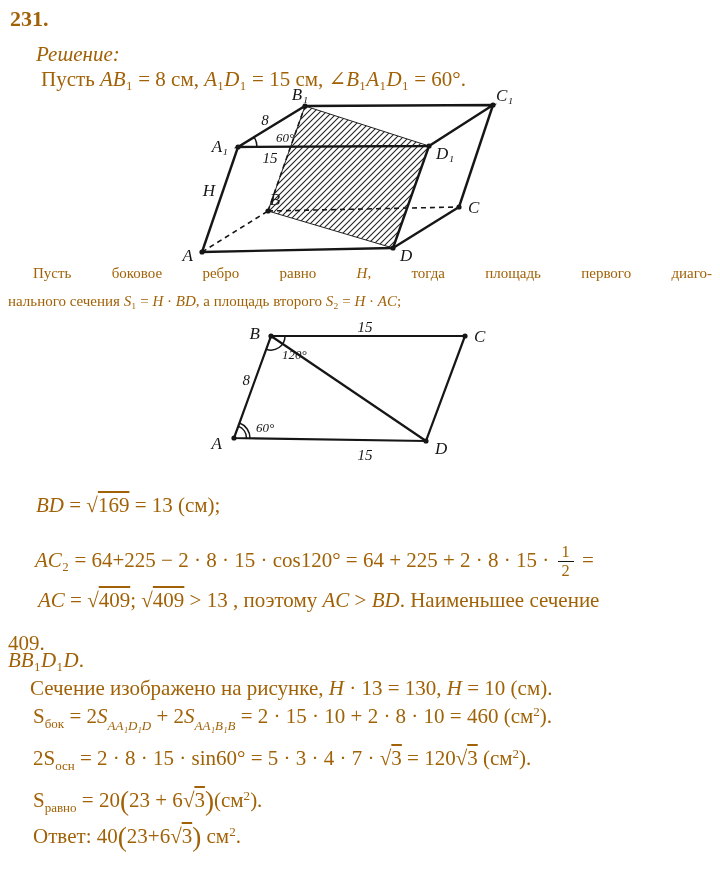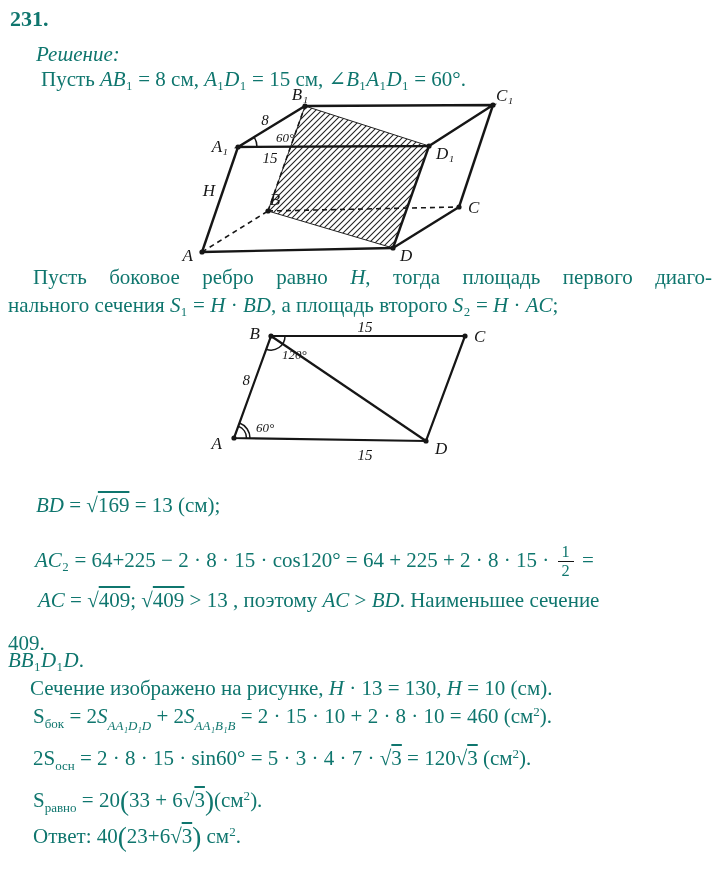--- a/index.html
+++ b/index.html
@@ -1,26 +1,26 @@
 <!DOCTYPE html>
 <html><head>
 <meta charset="utf-8">
 <style>
   * { margin:0; padding:0; box-sizing:border-box; }
   html,body { background:#ffffff; }
   .page {
     position:relative; width:720px; height:852px; background:#ffffff;
-    font-family:"Liberation Serif","DejaVu Serif",serif; color:#0f766e;
+    font-family:"Liberation Serif","DejaVu Serif",serif; color:#a16207;
     overflow:hidden;
   }
   .abs { position:absolute; white-space:nowrap; }
   .wrapline { position:absolute; white-space:normal; }
   .problem-num { font-weight:bold; font-size:22px; }
   .it { font-style:italic; }
-  .body-txt { font-size:21px; }
+  .body-txt { font-size:15px; }
   .math { font-size:21px; }
   .just { text-align:justify; text-align-last:justify; }
   
   .i { font-style:italic; }
   .sub { font-size:0.62em; vertical-align:-0.4em; }
   .isub { font-size:0.62em; vertical-align:-0.5em; font-style:italic; }
   .sup { font-size:0.62em; vertical-align:0.55em; }
   .ov { text-decoration:overline; }
   .big { font-size:1.3em; vertical-align:-0.1em; }
   .frac { display:inline-flex; flex-direction:column; align-items:center;
@@ -124,16 +124,16 @@
   <div class="abs math" style="left:35px; top:543px;"><span class="i">AC</span><span>₂</span><span> = 64+225 − 2 · 8 · 15 · cos120° = 64 + 225 + 2 · 8 · 15 · </span><span class="frac">
         <span>1</span>
         <span class="den">2</span>
       </span><span> =</span></div>
   <div class="abs math" style="left:8px; top:589px;margin-top:42px;"><span>409.</span></div>
   <div class="abs math" style="left:38px; top:588px;"><span class="i">AC</span><span> = </span><span>√</span><span class="ov">409</span><span>;   </span><span>√</span><span class="ov">409</span><span> &gt; 13 , поэтому </span><span class="i">AC</span><span> &gt; </span><span class="i">BD</span><span>. Наименьшее сечение</span></div>
   <div class="abs math" style="left:8px; top:648px;"><span class="i">BB</span><span>₁</span><span class="i">D</span><span>₁</span><span class="i">D</span><span>.</span></div>
   <div class="abs math" style="left:30px; top:676px;"><span>Сечение изображено на рисунке, </span><span class="i">H</span><span> · 13 = 130, </span><span class="i">H</span><span> = 10 (см).</span></div>
   <div class="abs math" style="left:33px; top:704px;"><span>S</span><span class="sub">бок</span><span> = 2</span><span class="i">S</span><span class="isub">AA₁D₁D</span><span> + 2</span><span class="i">S</span><span class="isub">AA₁B₁B</span><span> = 2 · 15 · 10 + 2 · 8 · 10 = 460 (см</span><span class="sup">2</span><span>).</span></div>
   <div class="abs math" style="left:33px; top:746px;"><span>2S</span><span class="sub">осн</span><span> = 2 · 8 · 15 · sin60° = 5 · 3 · 4 · 7 · </span><span>√</span><span class="ov">3</span><span> = 120</span><span>√</span><span class="ov">3</span><span> (см</span><span class="sup">2</span><span>).</span></div>
-  <div class="abs math" style="left:33px; top:786px;"><span>S</span><span class="sub">равно</span><span> = 20</span><span class="big">(</span><span>33 + 6</span><span>√</span><span class="ov">3</span><span class="big">)</span><span>(см</span><span class="sup">2</span><span>).</span></div>
+  <div class="abs math" style="left:33px; top:786px;"><span>S</span><span class="sub">равно</span><span> = 20</span><span class="big">(</span><span>23 + 6</span><span>√</span><span class="ov">3</span><span class="big">)</span><span>(см</span><span class="sup">2</span><span>).</span></div>
   <div class="abs math" style="left:33px; top:822px;"><span>Ответ: 40</span><span class="big">(</span><span>23+6</span><span>√</span><span class="ov">3</span><span class="big">)</span><span> см</span><span class="sup">2</span><span>.</span></div>
 
 </div>
 
 </body></html>

